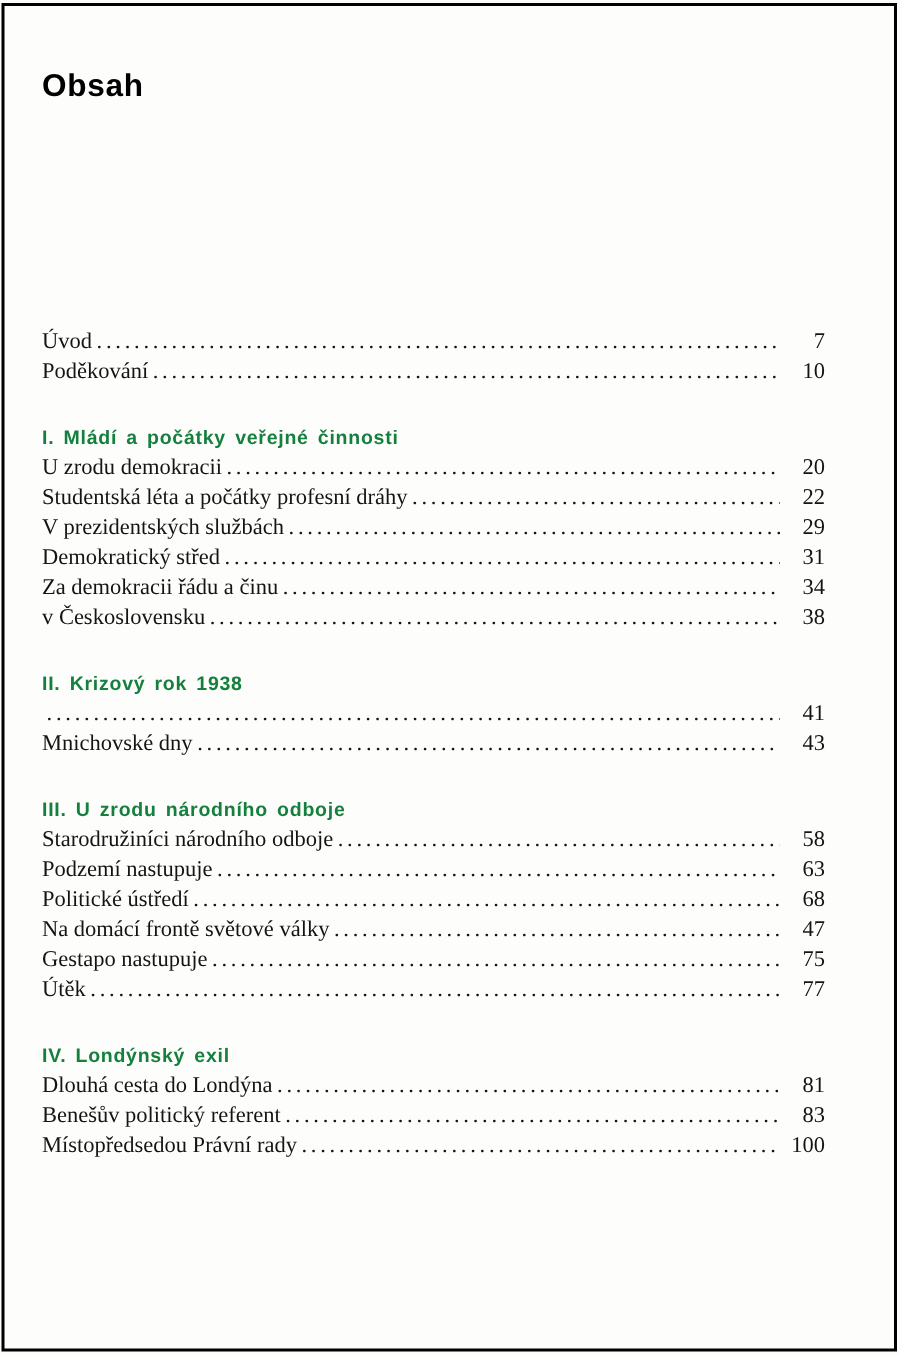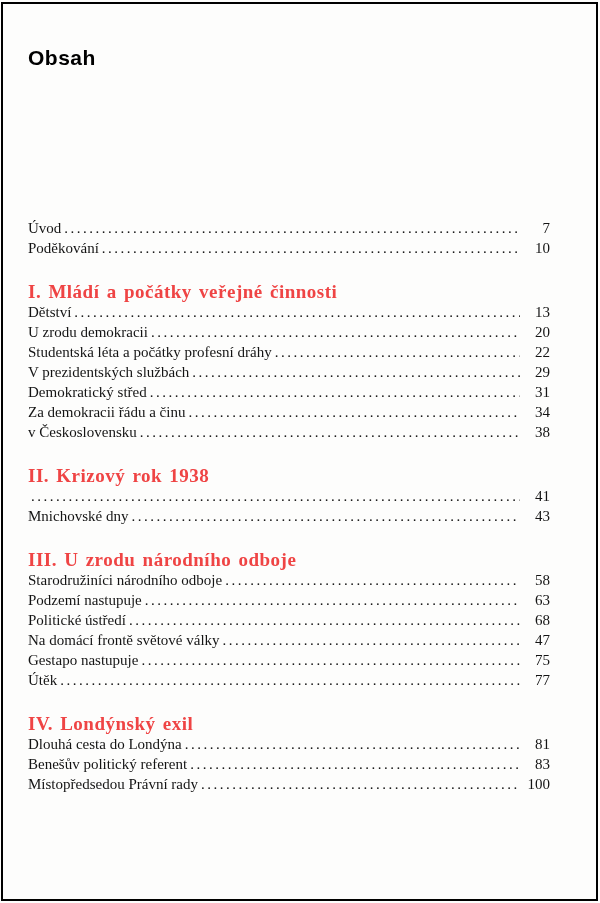--- a/index.html
+++ b/index.html
@@ -58,26 +58,26 @@
   .row .pg {
     min-width: 28px;
     text-align: right;
     white-space: nowrap;
   }
   .heading {
     display: block;
     height: 21px;
     line-height: 21px;
     margin-top: 23px;
-    font-family: Liberation Serif, serif;
+    font-family: Liberation Sans, sans-serif;
     font-weight: bold;
-    font-size: 19px;
+    font-size: 13px;
     letter-spacing: 0.5px;
     word-spacing: 2px;
-    color: #ef4444;
+    color: #15803d;
   }
 </style>
 </head>
 <body>
 
 <div class="frame"></div>
 
 <div class="content">
 
   <h1 class="title">Obsah</h1>
@@ -90,25 +90,20 @@
       <span class="pg">7</span>
     </div>
     <div class="row">
       <span class="lbl">Poděkování</span>
       <span class="dots"></span>
       <span class="pg">10</span>
     </div>
 
     <div class="heading">I. Mládí a počátky veřejné činnosti</div>
 
-    <div class="row">
-      <span class="lbl">Dětství</span>
-      <span class="dots"></span>
-      <span class="pg">13</span>
-    </div>
     <div class="row">
       <span class="lbl">U zrodu demokracii</span>
       <span class="dots"></span>
       <span class="pg">20</span>
     </div>
     <div class="row">
       <span class="lbl">Studentská léta a počátky profesní dráhy</span>
       <span class="dots"></span>
       <span class="pg">22</span>
     </div>

